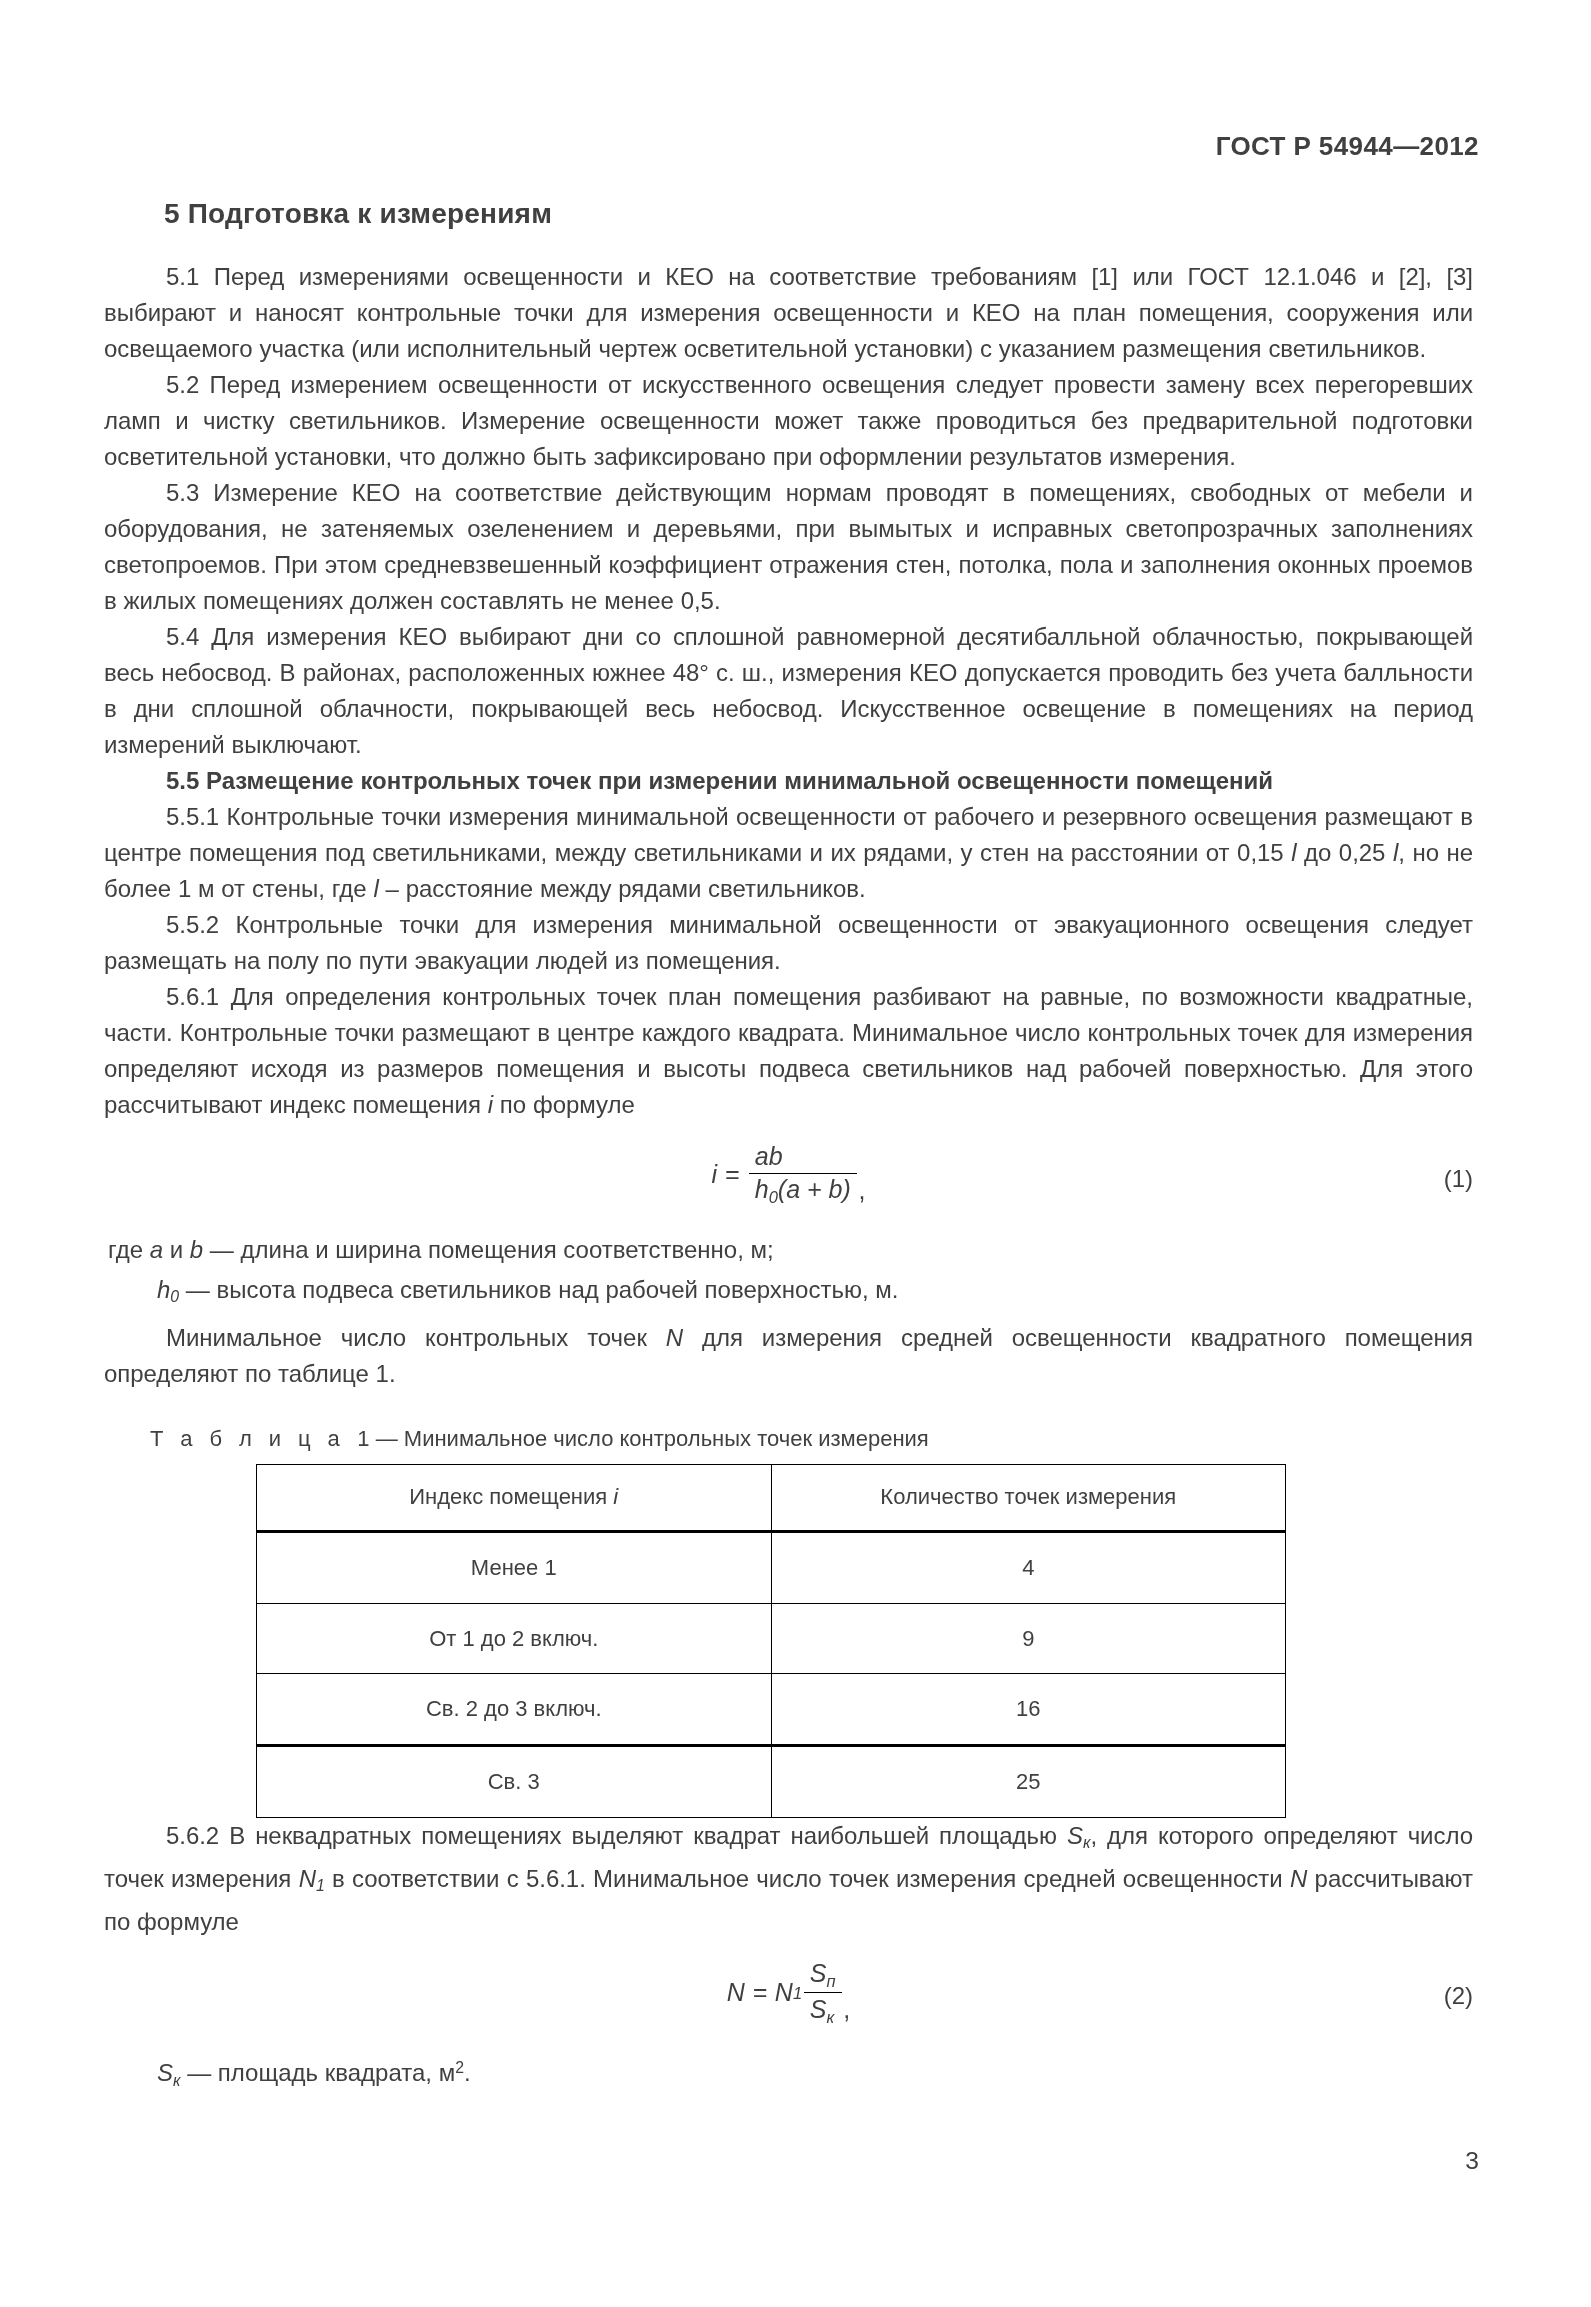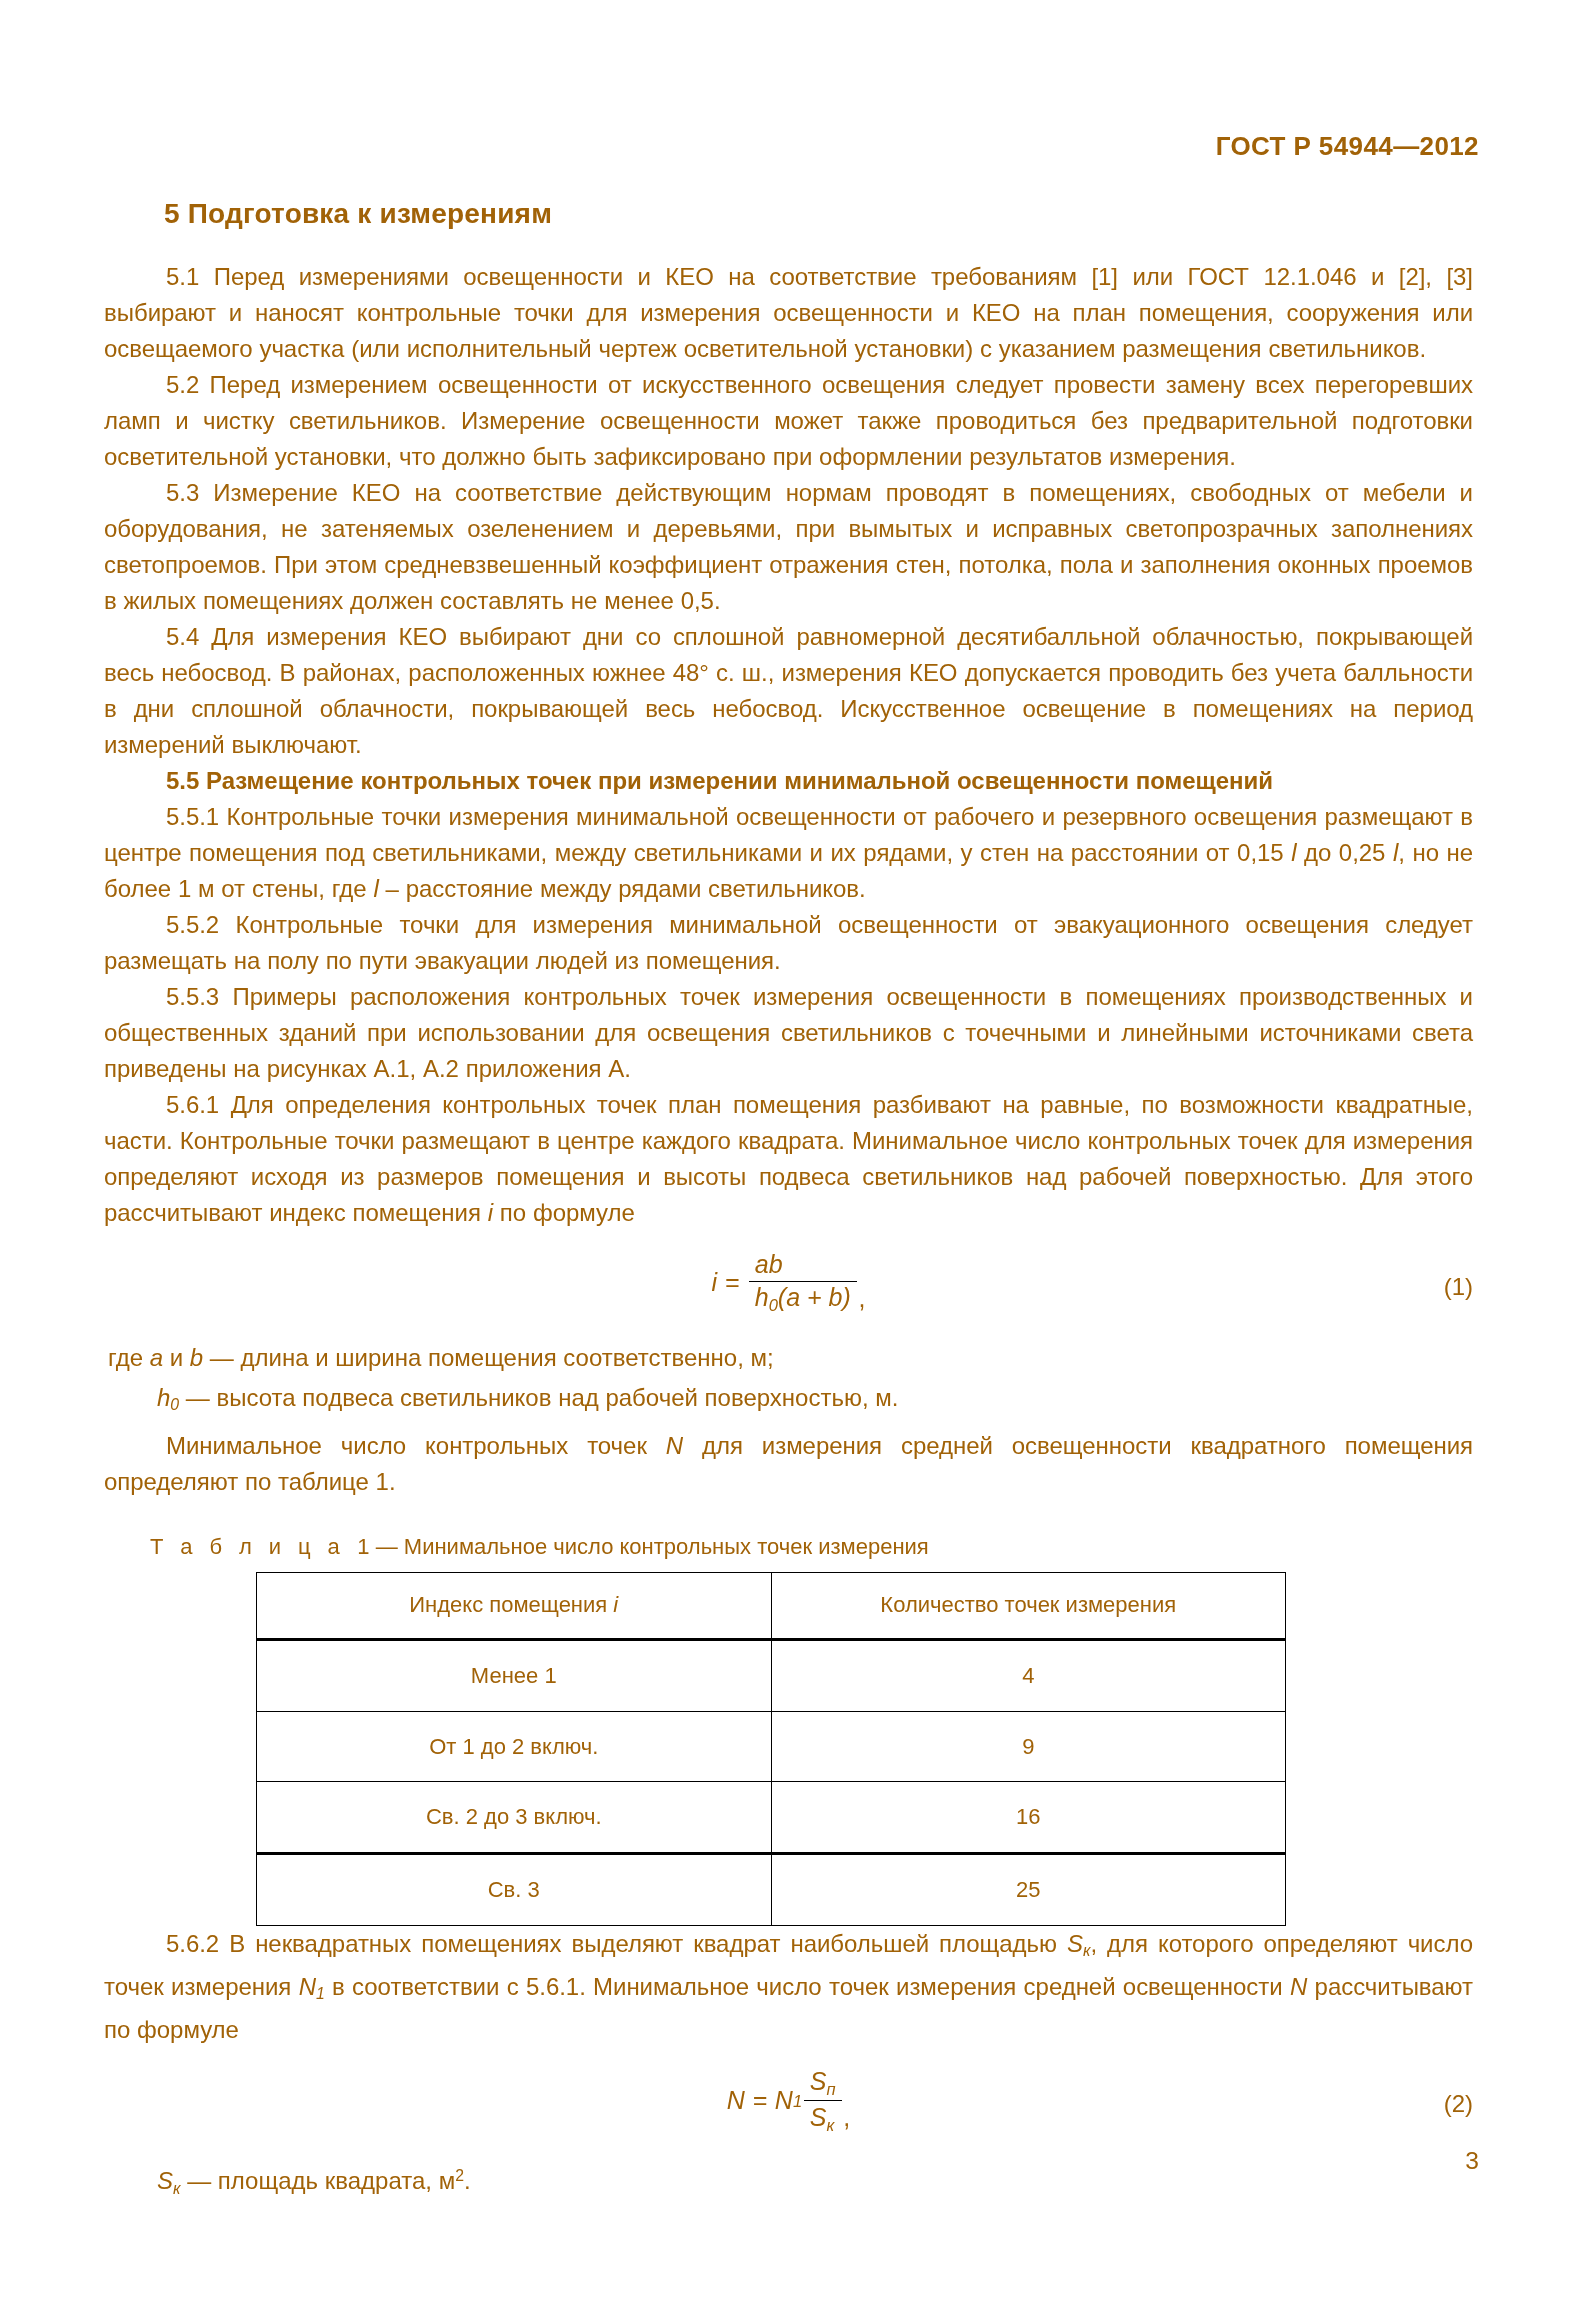--- a/index.html
+++ b/index.html
@@ -6,21 +6,21 @@
     margin: 0;
     padding: 0;
     background: #ffffff;
   }
   .page {
     position: relative;
     width: 1591px;
     height: 2307px;
     background: #ffffff;
     font-family: "Liberation Sans", sans-serif;
-    color: #a16207;
+    color: #404040;
     box-sizing: border-box;
     overflow: hidden;
   }
 
   
   .doc-header {
     position: absolute;
     top: 131px;
     right: 112px;
     font-size: 26px;
@@ -176,21 +176,20 @@
     <p class="para">5.1 Перед измерениями освещенности и КЕО на соответствие требованиям [1] или ГОСТ 12.1.046 и [2], [3] выбирают и наносят контрольные точки для измерения освещенности и КЕО на план помещения, сооружения или освещаемого участка (или исполнительный чертеж осветительной установки) с указанием размещения светильников.</p>
     <p class="para">5.2 Перед измерением освещенности от искусственного освещения следует провести замену всех перегоревших ламп и чистку светильников. Измерение освещенности может также проводиться без предварительной подготовки осветительной установки, что должно быть зафиксировано при оформлении результатов измерения.</p>
     <p class="para">5.3 Измерение КЕО на соответствие действующим нормам проводят в помещениях, свободных от мебели и оборудования, не затеняемых озеленением и деревьями, при вымытых и исправных светопрозрачных заполнениях  светопроемов. При этом средневзвешенный коэффициент отражения стен, потолка, пола и  заполнения оконных проемов в жилых помещениях должен составлять не менее 0,5.</p>
     <p class="para">5.4 Для измерения КЕО выбирают дни со сплошной равномерной десятибалльной облачностью, покрывающей весь небосвод. В районах, расположенных южнее 48° с. ш., измерения КЕО допускается проводить без учета балльности в дни сплошной облачности, покрывающей весь небосвод. Искусственное освещение в помещениях на период измерений выключают.</p>
 
     <p class="para subhead">5.5 Размещение контрольных точек при измерении минимальной освещенности помещений</p>
 
     <p class="para"><span>5.5.1 Контрольные точки измерения минимальной освещенности от рабочего и резервного освещения размещают в центре помещения под светильниками, между светильниками и их рядами, у стен на расстоянии от 0,15 </span><i>l</i><span> до 0,25 </span><i>l</i><span>, но не более 1 м  от стены, где </span><i>l</i><span> – расстояние между рядами светильников.</span></p>
 
     <p class="para">5.5.2 Контрольные точки для измерения минимальной освещенности от эвакуационного освещения следует размещать на полу по пути эвакуации людей из помещения.</p>
-    <p class="para">5.5.3 Примеры расположения контрольных точек измерения освещенности в помещениях производственных и общественных зданий при использовании для освещения светильников с точечными и линейными источниками света приведены на рисунках А.1, А.2 приложения А.</p>
 
 
     <p class="para"><span>5.6.1 Для определения контрольных точек план помещения разбивают на равные, по возможности квадратные, части. Контрольные точки размещают в центре каждого квадрата. Минимальное число контрольных точек для измерения определяют исходя из размеров помещения и высоты подвеса светильников над рабочей поверхностью. Для этого рассчитывают индекс помещения </span><i>i</i><span> по формуле</span></p>
 
     <div class="formula-row">
       <div class="formula-center">
         <span class="formula">
           <span>i</span>
           <span class="op">=</span>
           <span class="frac">

